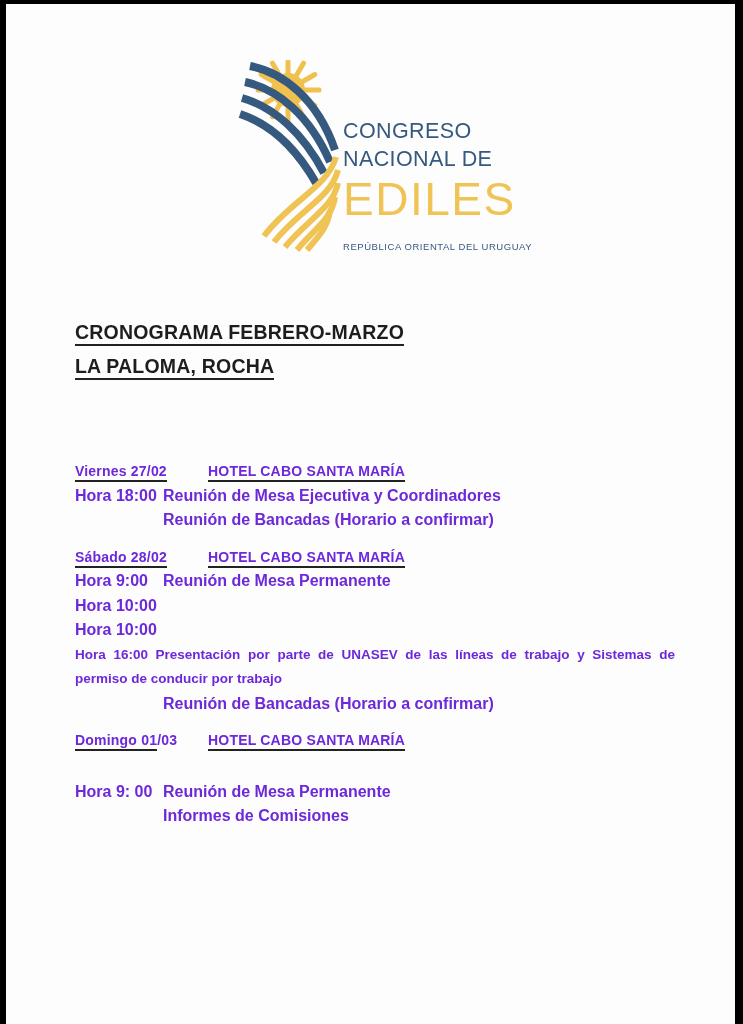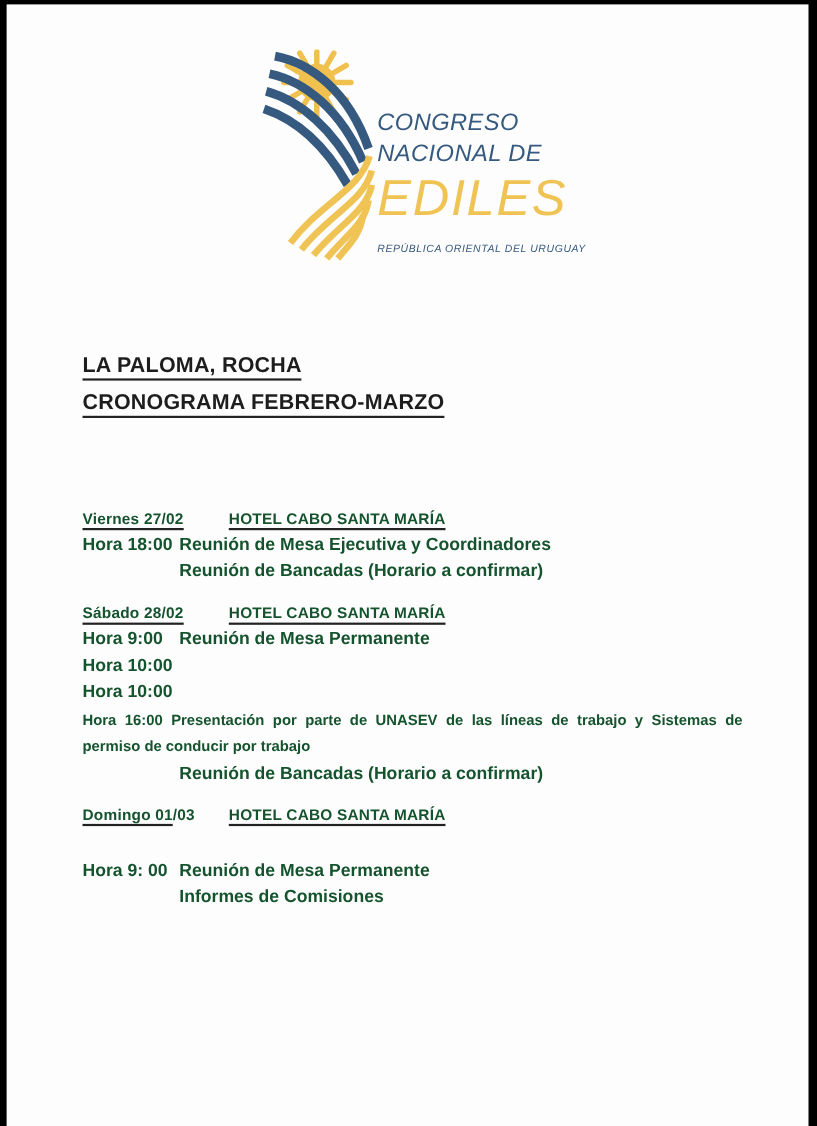--- a/index.html
+++ b/index.html
@@ -19,25 +19,24 @@
     left: 6px;
     top: 4px;
     width: 729px;
     height: 1020px;
     background: #fdfdfd;
   }
 
   
   .logo {
     position: absolute;
-    top: 41px;
+    top: 56px;
     left: 231px;
     display: flex;
-    align-items: flex-start;
-    font-style: italic;
+    align-items: flex-end;
   }
   .logo svg { display: block; }
   .logo-text { margin-left: -6px; padding-top: 52px; }
   .logo-l1 {
     font-size: 21.5px;
     line-height: 28px;
     letter-spacing: 0.4px;
     color: var(--logo-blue, #35597f);
     font-weight: 400;
   }
@@ -75,21 +74,21 @@
     letter-spacing: 0.2px;
     border-bottom: 2.5px solid #222;
     padding-bottom: 1px;
   }
 
   .body-content {
     position: absolute;
     left: 69px;
     top: 455px;
     width: 600px;
-    color: #14532d;
+    color: #6d28d9;
     font-weight: 700;
   }
   .section + .section { margin-top: 12px; }
   .sec-head {
     font-size: 14px;
     line-height: 24.5px;
     letter-spacing: 0.2px;
     white-space: nowrap;
   }
   .sec-head .day { display: inline-block; width: 133px; }
@@ -157,24 +156,24 @@
     <div class="logo-text">
       <div class="logo-l1">CONGRESO</div>
       <div class="logo-l1">NACIONAL DE</div>
       <div class="logo-name">EDILES</div>
       <div class="logo-tag">REPÚBLICA ORIENTAL DEL URUGUAY</div>
     </div>
   </div>
 
   <div class="doc-title">
     <div class="title-line">
+      <span>CRONOGRAMA FEBRERO-MARZO</span>
+    </div>
+    <div class="title-line">
       <span>LA PALOMA, ROCHA</span>
-    </div>
-    <div class="title-line">
-      <span>CRONOGRAMA FEBRERO-MARZO</span>
     </div>
   </div>
 
   <div class="body-content" id="sections">
   <section class="section">
     <div class="sec-head">
       <span class="day"><span class="u">Viernes 27/02</span><span></span></span><span class="venue u">HOTEL CABO SANTA MARÍA</span>
     </div>
     <div class="rows">
           <div class="row">

